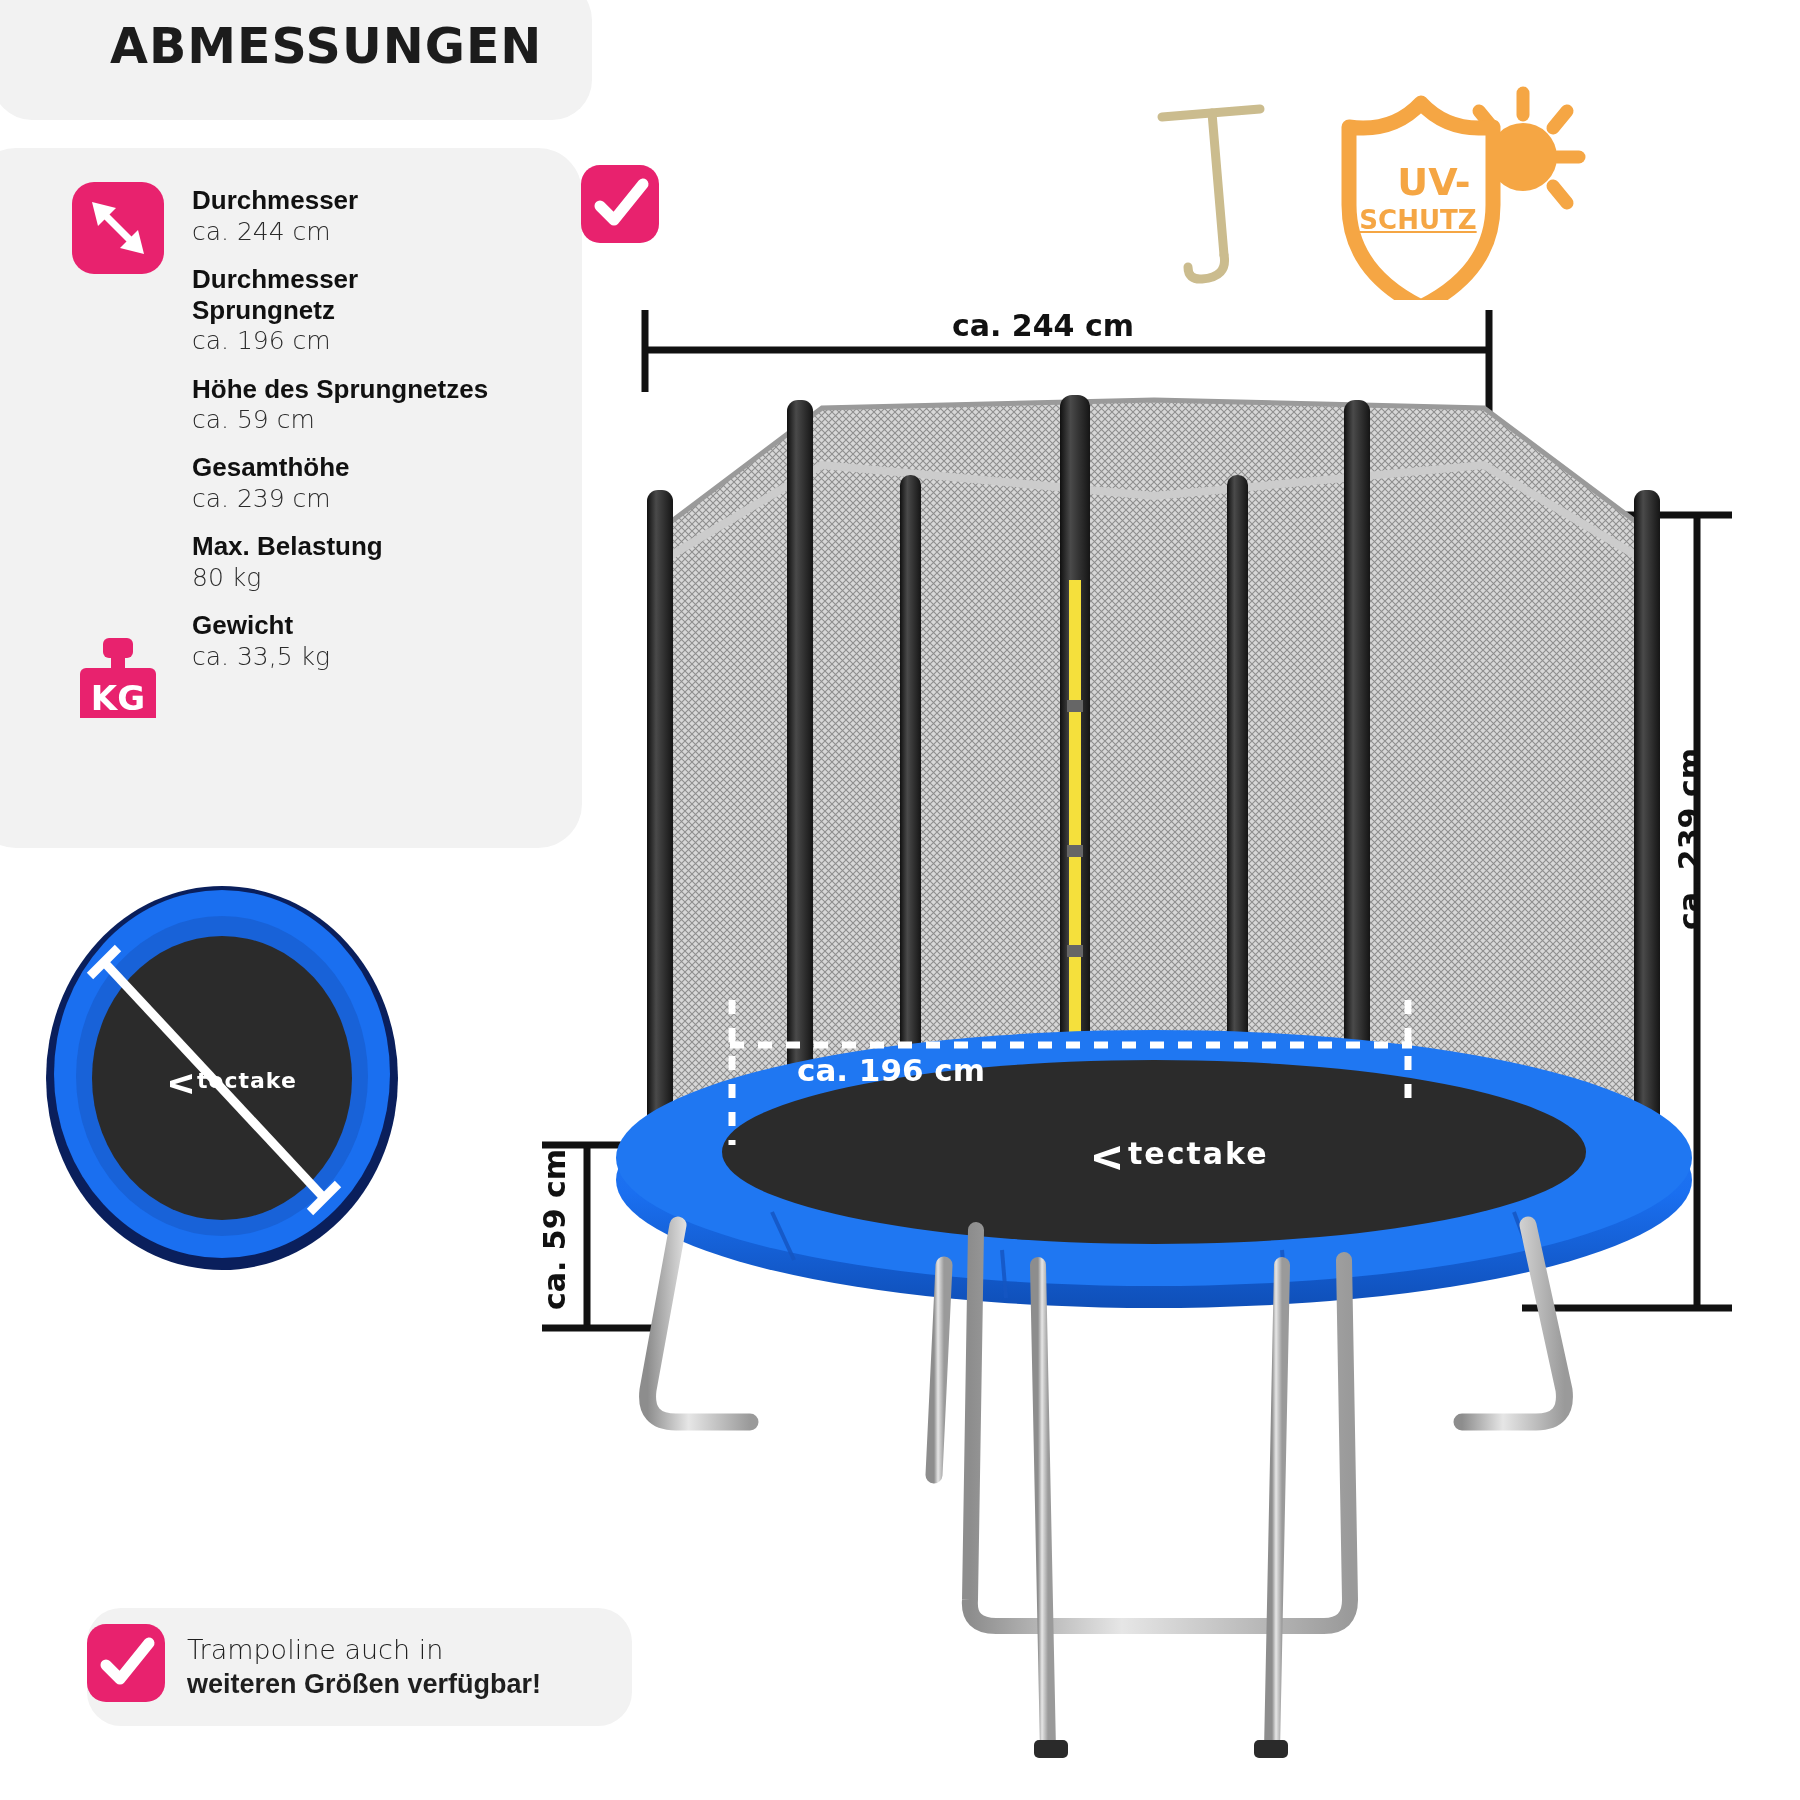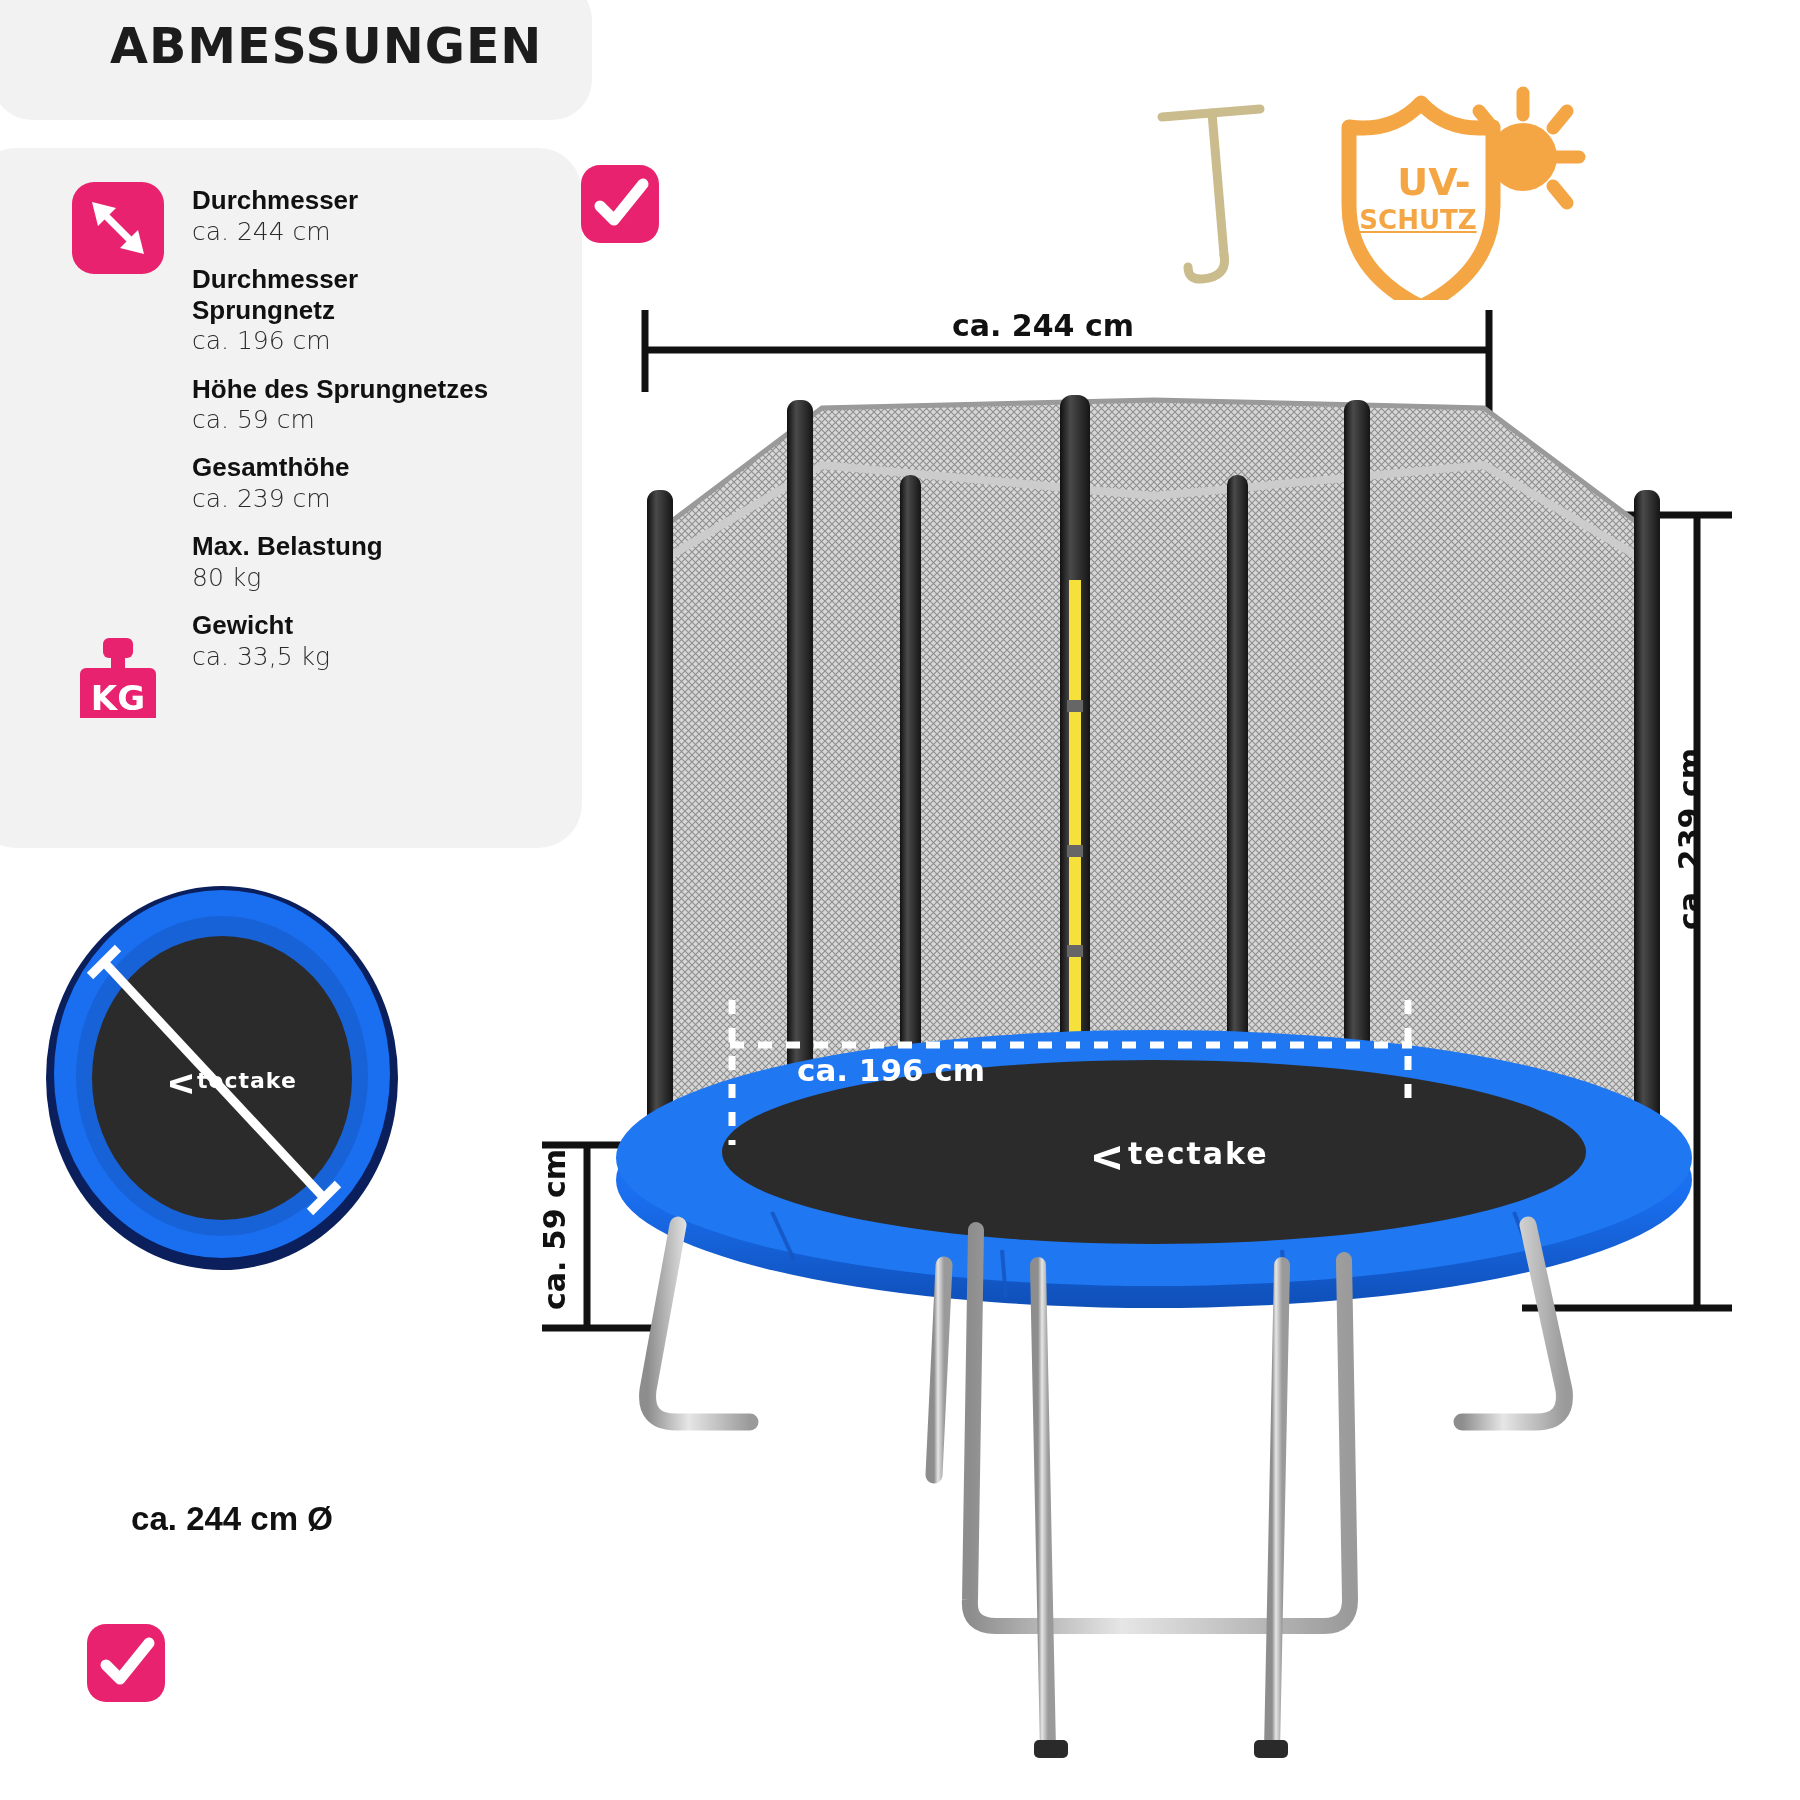--- a/index.html
+++ b/index.html
@@ -195,22 +195,27 @@
     <ellipse cx="180" cy="196" rx="146" ry="160" fill="#1862d8"></ellipse>
     <ellipse cx="180" cy="198" rx="130" ry="142" fill="#2b2b2b"></ellipse>
     <g>
       <path d="M128 201 l22 -7 v5 l-17 5 l17 5 v5 l-22 -7 z" fill="#ffffff"></path>
       <text x="155" y="208" font-family="DejaVu Sans, sans-serif" font-size="22" font-weight="700" fill="#ffffff" letter-spacing="1">tectake</text>
     </g>
     <line x1="62" y1="82" x2="282" y2="318" stroke="#ffffff" stroke-width="9"></line>
     <line x1="48" y1="96" x2="76" y2="68" stroke="#ffffff" stroke-width="9"></line>
     <line x1="268" y1="332" x2="296" y2="304" stroke="#ffffff" stroke-width="9"></line>
   </svg>
-  <div class="circle-caption">ca.  244 cm Ø</div>
-
+
+  <div class="callout" id="callout-sizes">
+    <div class="callout-text">
+      <span class="thin">Trampoline auch in</span><br>
+      <b>weiteren Größen verfügbar!</b>
+    </div>
+  </div>
   <div class="check-sq" id="check-sizes">
     <svg width="78" height="78" viewBox="0 0 78 78">
       <polyline points="19,41 33,55 62,19" fill="none" stroke="#fff" stroke-width="11" stroke-linecap="round" stroke-linejoin="round"></polyline>
     </svg>
   </div>
 
   <svg id="trampoline" viewBox="0 0 1350 1480">
     <defs>
       <pattern id="mesh" width="7" height="7" patternUnits="userSpaceOnUse">
         <rect width="7" height="7" fill="#d7d7d7"></rect>

